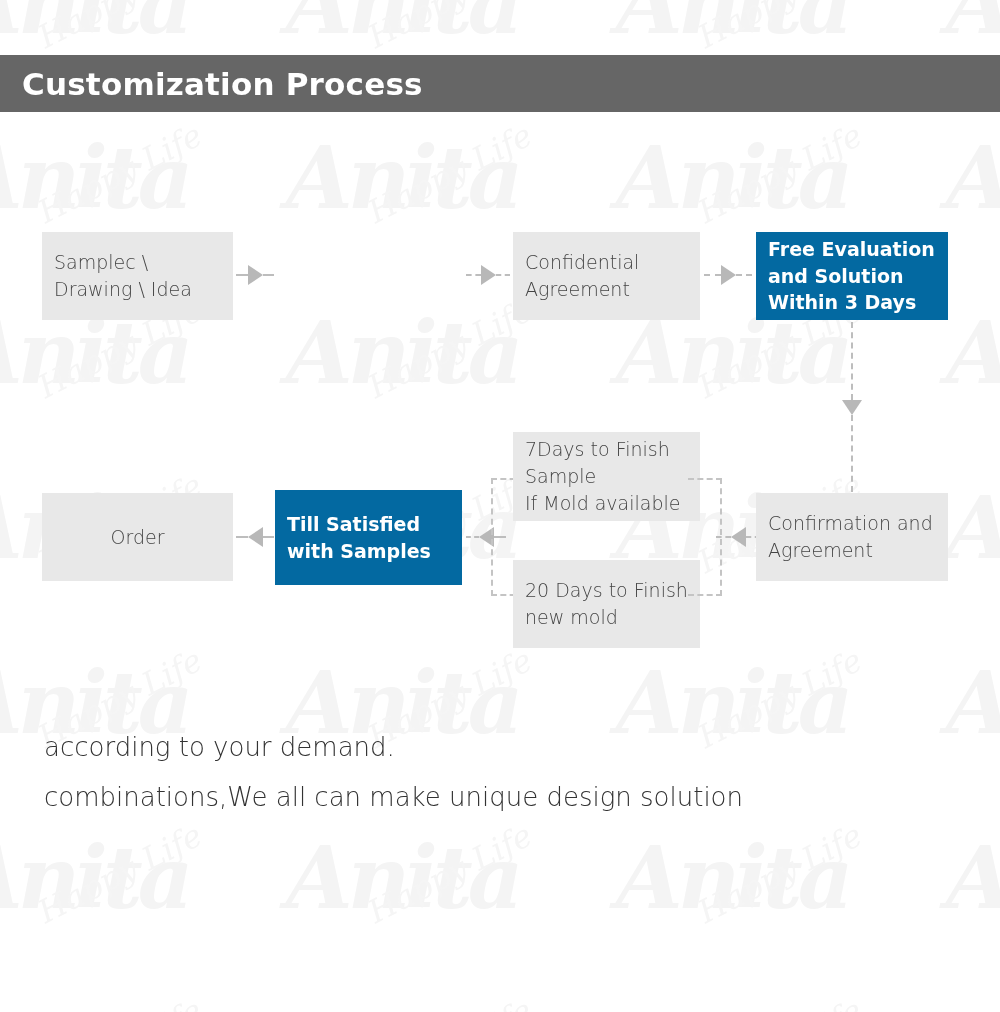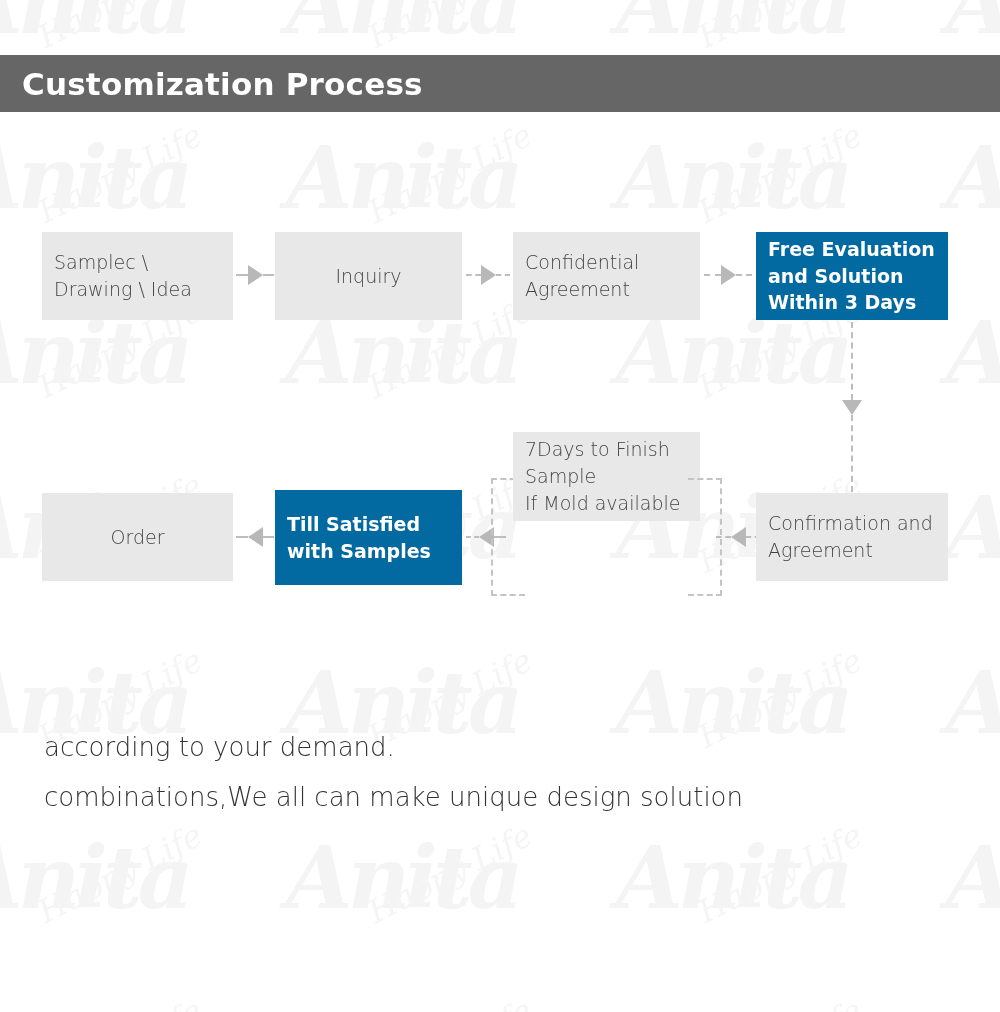--- a/index.html
+++ b/index.html
@@ -304,21 +304,20 @@
 
     <div class="box light left-pad" style="left:42px; top:232px; width:191px; height:88px;">Samplec \
 Drawing \ Idea</div>
 
     <div class="h-arrow" style="left:236px; top:266px; width:38px;">
       <div class="seg"></div>
       <div class="tri-r"></div>
       <div class="seg"></div>
     </div>
 
-    <div class="box light centered" style="left:275px; top:232px; width:187px; height:88px;">Inquiry</div>
 
     <div class="h-arrow" style="left:466px; top:266px; width:44px;">
       <div class="seg"></div>
       <div class="tri-r"></div>
       <div class="seg"></div>
     </div>
 
     <div class="box light left-pad" style="left:513px; top:232px; width:187px; height:88px;">Confidential
 Agreement</div>
 
@@ -354,20 +353,22 @@
       <div class="tri-l"></div>
       <div class="seg"></div>
     </div>
 
     <div class="bracket left-br" style="left:491px; top:478px; width:34px; height:118px;"></div>
 
     <div class="box light left-pad" style="left:513px; top:432px; width:187px; height:89px;">7Days to Finish
 Sample
 If Mold available</div>
 
+    <div class="box light left-pad" style="left:513px; top:560px; width:187px; height:88px;">20 Days to Finish
+new mold</div>
 
     <div class="bracket right-br" style="left:688px; top:478px; width:34px; height:118px;"></div>
 
     <div class="h-arrow" style="left:716px; top:528px; width:44px;">
       <div class="seg"></div>
       <div class="tri-l"></div>
       <div class="seg"></div>
     </div>
 
     <div class="box light left-pad" style="left:756px; top:493px; width:192px; height:88px;">Confirmation and

